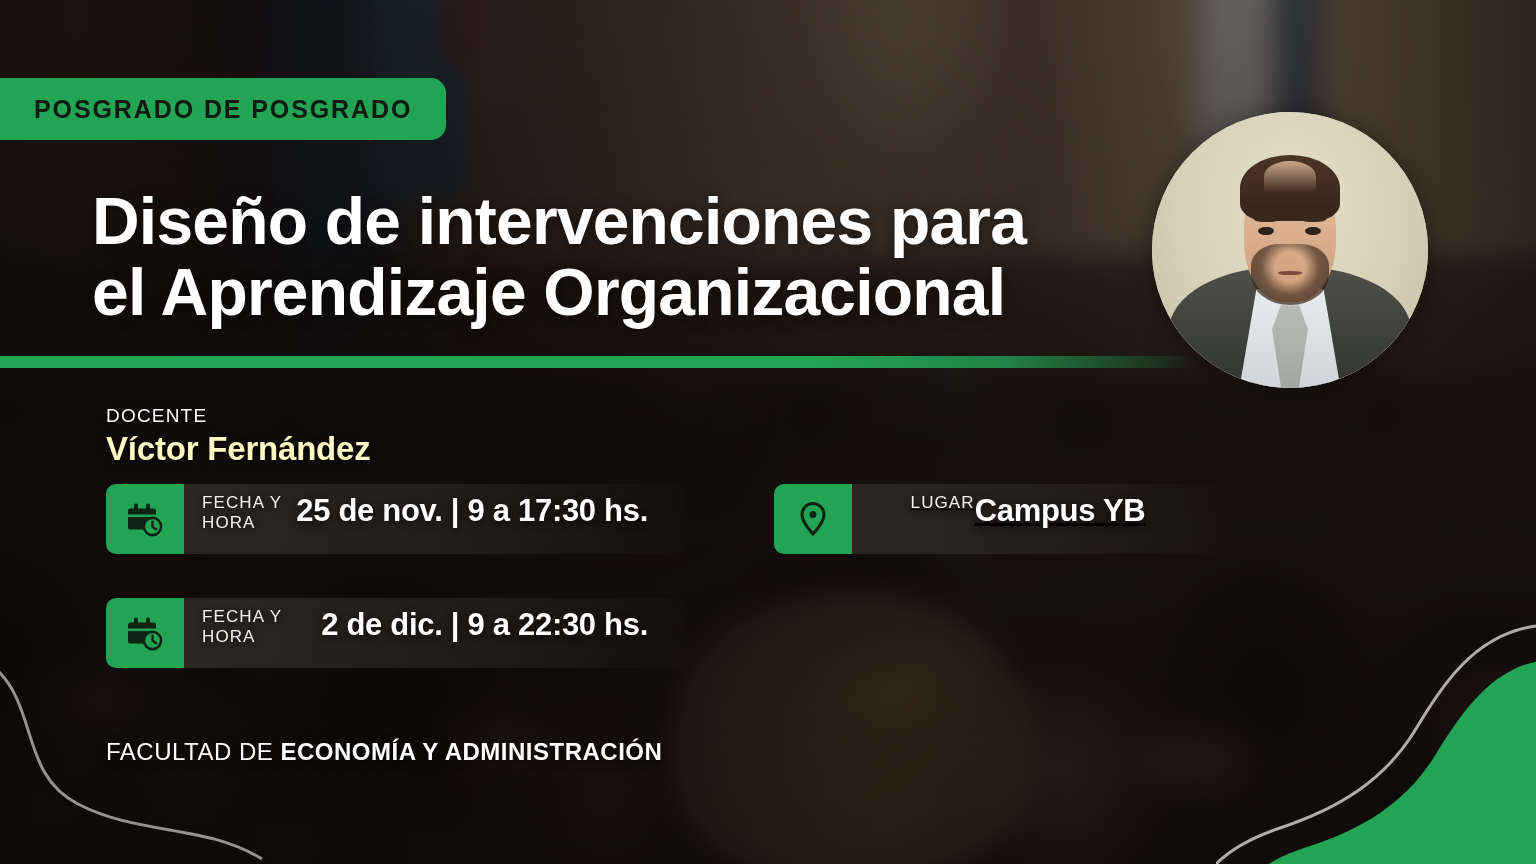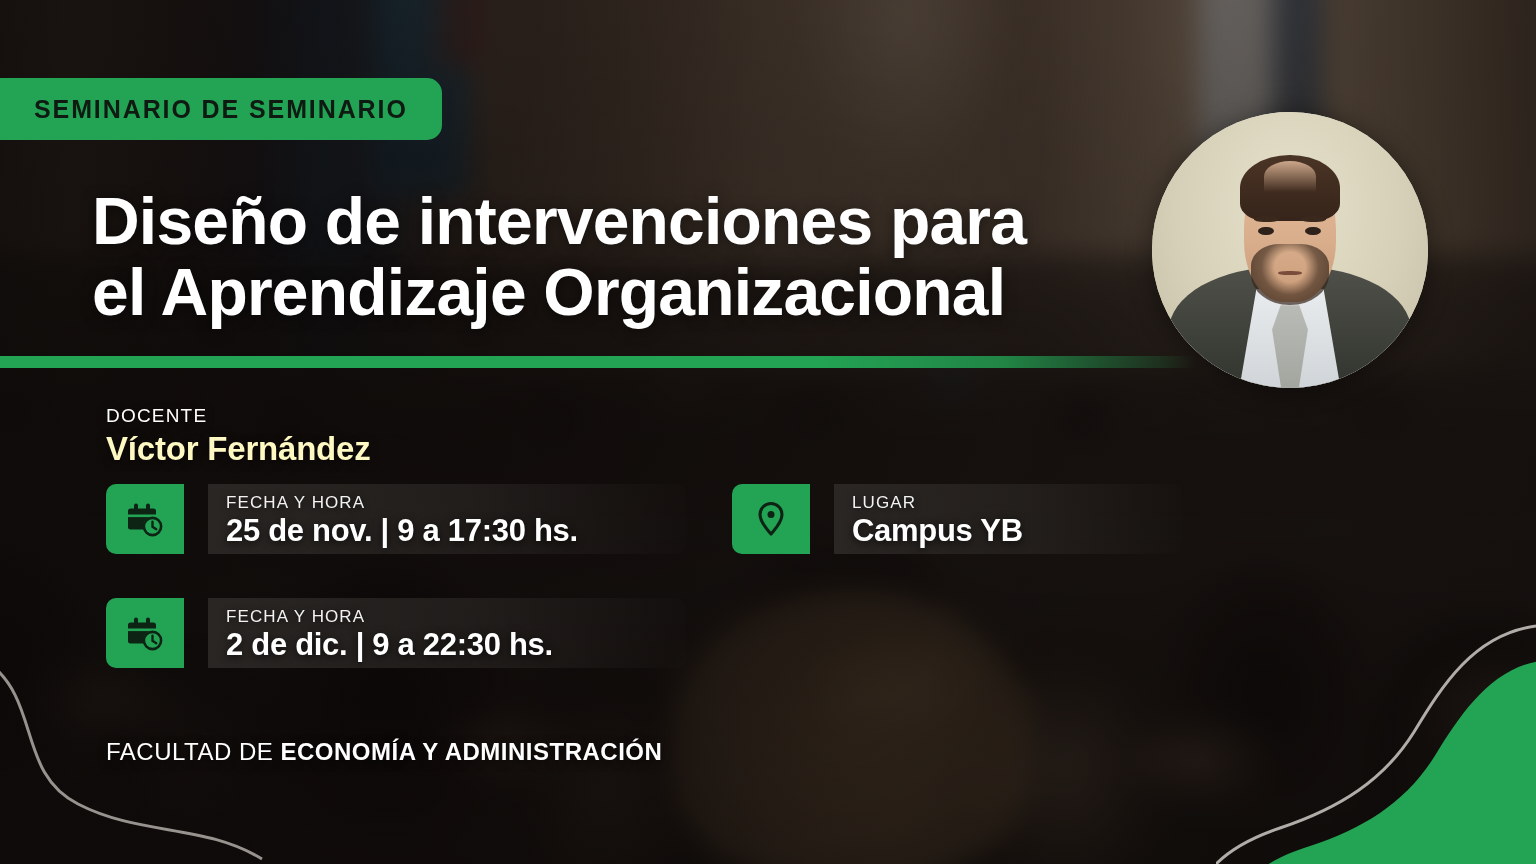--- a/index.html
+++ b/index.html
@@ -262,37 +262,36 @@
     height:70px;
   }
   .info-icon {
     width:78px; flex:0 0 78px;
     background:#23a454;
     display:flex; align-items:center; justify-content:center;
   }
   .info-body {
     flex:1 1 auto;
     padding:9px 38px 9px 18px;
-    display:flex; flex-direction:column; justify-content:space-between;
+    display:flex; flex-direction:row; justify-content:center;
     background:linear-gradient(90deg, rgba(46,42,40,.88) 0%, rgba(40,36,34,.72) 55%, rgba(36,32,30,.08) 100%);
-    margin-left:24px;
   }
   .info-kicker {
     color:#f2f2f2; font-size:17px; letter-spacing:1.1px; line-height:1.15;
     text-shadow:0 1px 6px rgba(0,0,0,.7);
   }
   .info-value {
     color:#ffffff; font-size:31px; font-weight:bold; line-height:1.18; letter-spacing:-.3px;
     white-space:nowrap;
     text-shadow:0 2px 9px rgba(0,0,0,.75);
   }
 
   #card-date1 { left:106px; top:484px; width:580px; }
   #card-date2 { left:106px; top:598px; width:580px; }
-  #card-place { left:732px; top:484px; width:450px; }
+  #card-place { left:774px; top:484px; width:450px;text-decoration:underline; }
 
   .faculty {
     position:absolute; left:106px; top:738px;
     z-index:6;
     color:#ffffff; font-size:24px; letter-spacing:.5px;
     text-shadow:0 2px 10px rgba(0,0,0,.65);
     white-space:nowrap;
   }
   .faculty .light { font-weight:400; }
   .faculty .bold  { font-weight:bold; }
@@ -323,21 +322,21 @@
   <svg class="corner-blob" viewBox="0 0 300 230">
     <path d="M300,10 C246,14 214,62 188,104 C160,150 118,178 62,196 C34,205 16,214 2,230 L300,230 Z" fill="#23a454"></path>
   </svg>
   <svg class="curve-br" viewBox="0 0 320 240">
     <path d="M320,2 C258,10 226,62 198,108 C168,156 124,184 64,204 C34,214 14,226 0,240" fill="none" stroke="rgba(238,234,228,0.72)" stroke-width="3"></path>
   </svg>
 
   <div class="divider"></div>
 
   <div class="badge">
-    <span class="badge-label">SEMINARIO DE SEMINARIO</span>
+    <span class="badge-label">POSGRADO DE POSGRADO</span>
   </div>
 
   <div class="portrait">
     <div class="pt-bg"></div>
     <div class="pt-suit"></div>
     <div class="pt-neck"></div>
     <div class="pt-shirt"></div>
     <div class="pt-tie"></div>
     <div class="pt-face"></div>
     <div class="pt-beard"></div>

